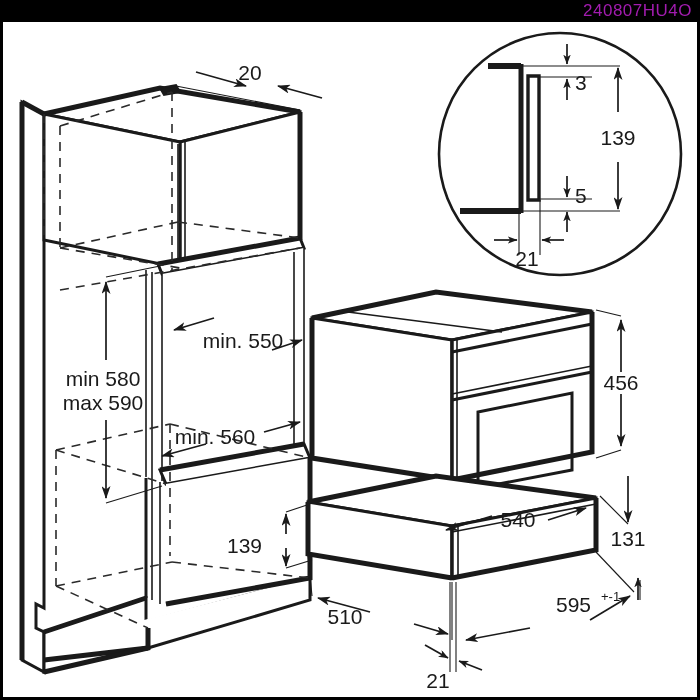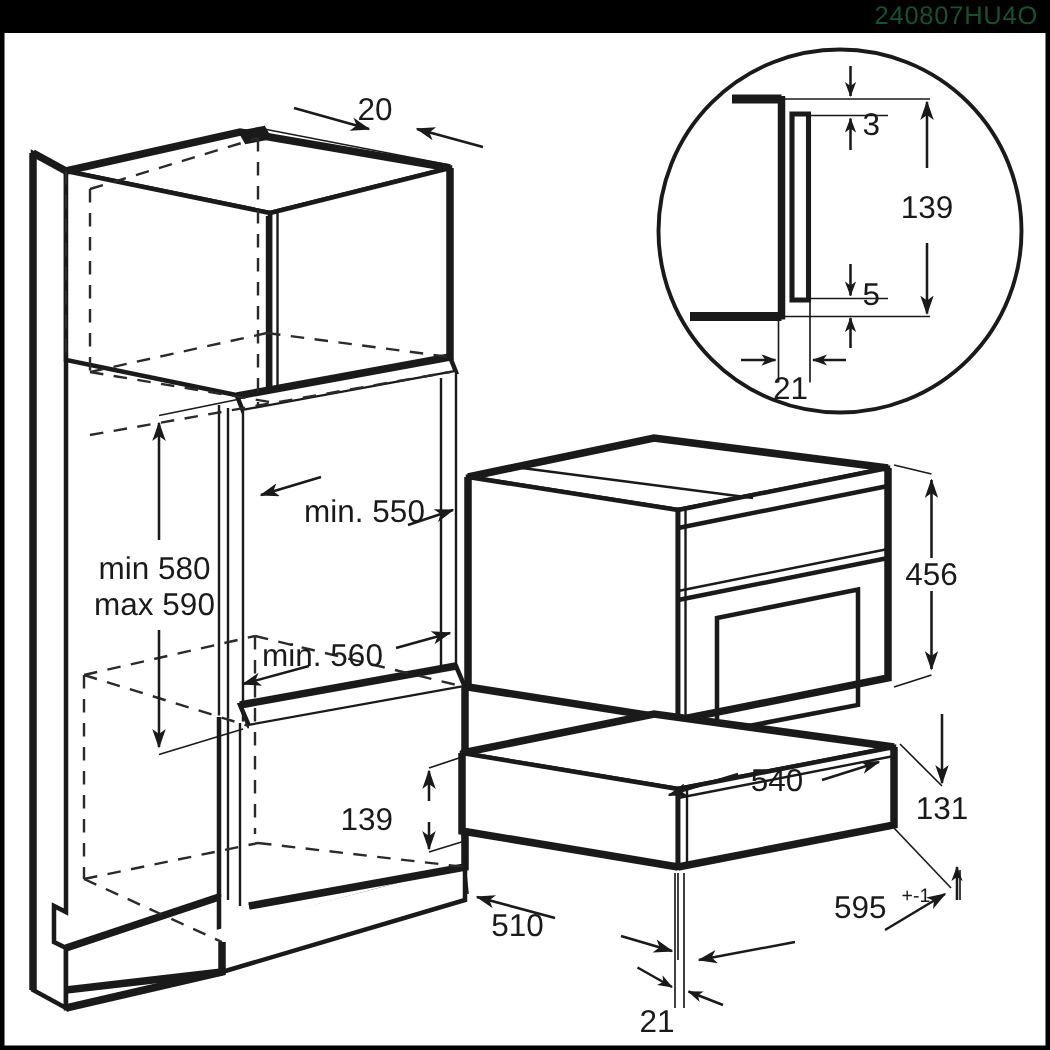--- a/index.html
+++ b/index.html
@@ -28,21 +28,21 @@
     width: 700px;
     height: 22px;
     background: #000000;
   }
   .header-code {
     position: absolute;
     right: 8px;
     top: 0px;
     height: 22px;
     line-height: 21px;
-    color: #14532d;
+    color: #a21caf;
     font-family: "Liberation Sans", sans-serif;
     font-size: 17px;
     font-weight: 400;
     letter-spacing: 0.5px;
     white-space: nowrap;
   }
   .edge-left, .edge-right {
     position: absolute;
     top: 0;
     width: 3px;

